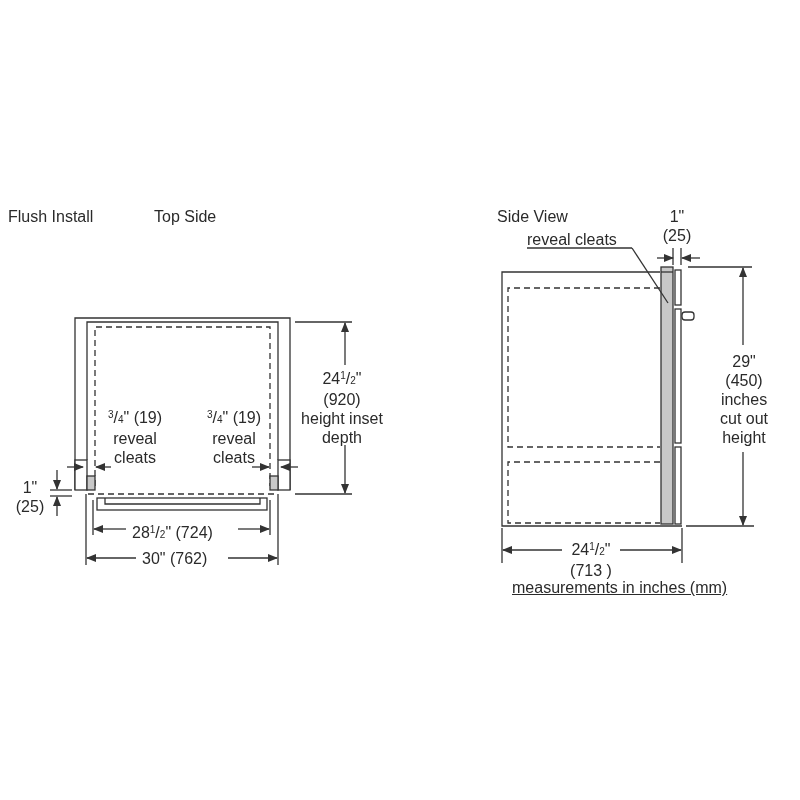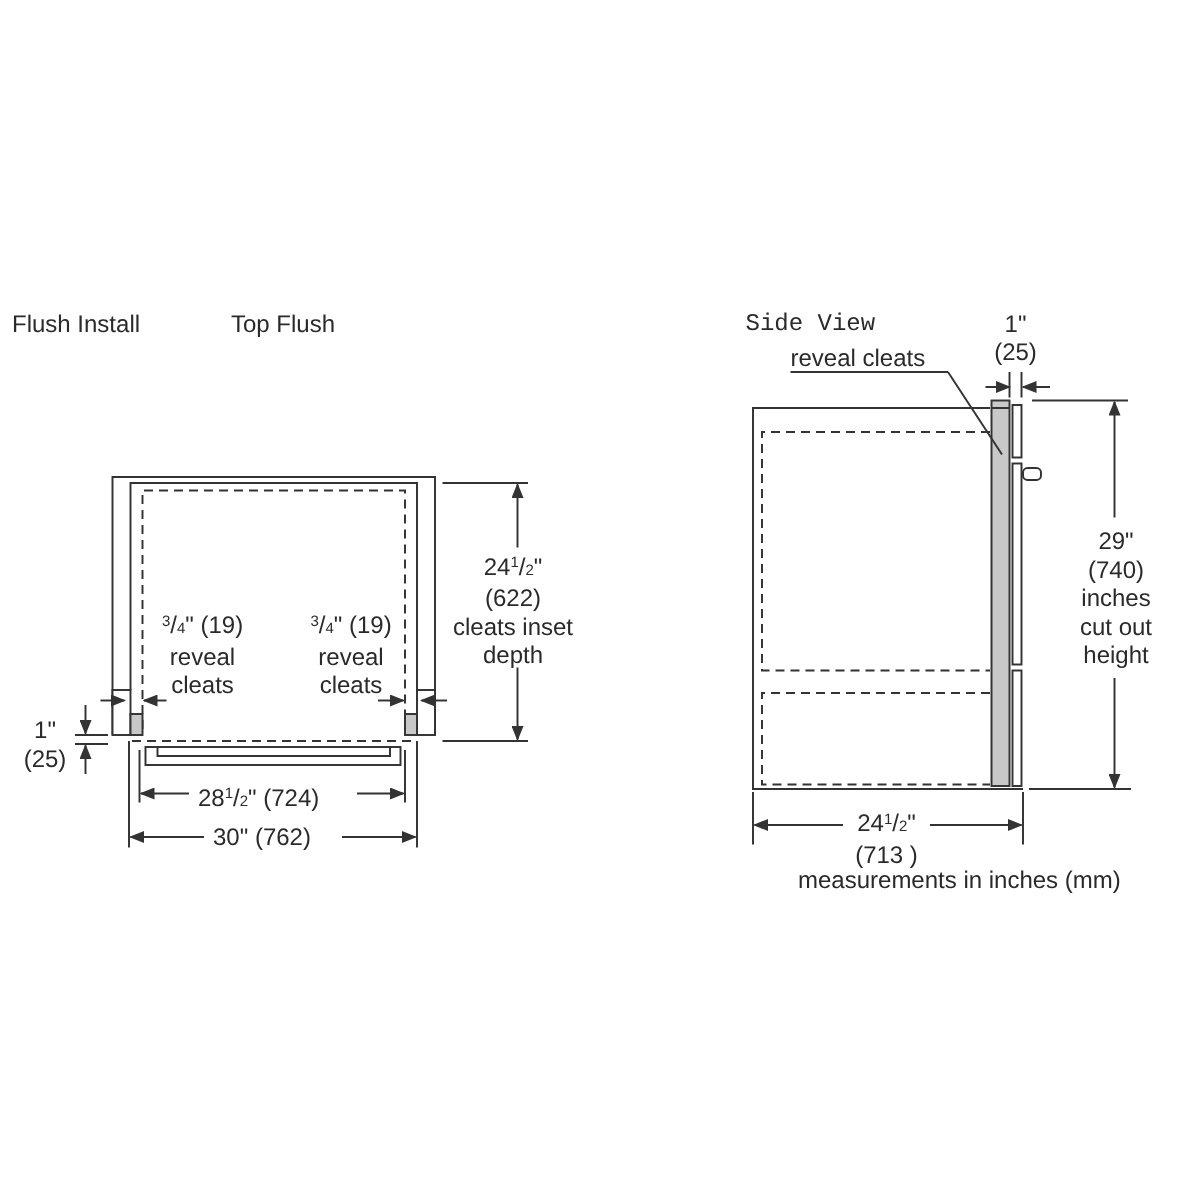--- a/index.html
+++ b/index.html
@@ -95,26 +95,26 @@
 
       <line x1="502" y1="528" x2="502" y2="563"></line>
       <line x1="682" y1="528" x2="682" y2="563"></line>
       <line x1="562" y1="550" x2="503" y2="550" marker-end="url(#ah)"></line>
       <line x1="620" y1="550" x2="681" y2="550" marker-end="url(#ah)"></line>
     </g>
   </g>
 </svg>
 
 <div class="lbl" style="left:8px;top:207px;">Flush Install</div>
-<div class="lbl" style="left:154px;top:207px;">Top Flush</div>
+<div class="lbl" style="left:154px;top:207px;">Top Side</div>
 
 <div class="lbl c" style="left:296px;top:366px;width:92px;">
   <div><span>24</span><sup class="f">1</sup>/<sub class="f">2</sub><span>"</span></div>
-  <div>(622)</div>
-  <div>cleats inset</div>
+  <div>(920)</div>
+  <div>height inset</div>
   <div>depth</div>
 </div>
 
 <div class="lbl c" style="left:95px;top:405px;width:80px;">
   <div><sup class="f">3</sup>/<sub class="f">4</sub><span>" (19)</span></div>
   <div>reveal</div>
   <div>cleats</div>
 </div>
 
 <div class="lbl c" style="left:194px;top:405px;width:80px;">
@@ -125,34 +125,34 @@
 
 <div class="lbl c" style="left:12px;top:478px;width:36px;">
   <div>1"</div>
   <div>(25)</div>
 </div>
 
 <div class="lbl" style="left:132px;top:520px;"><span>28</span><sup class="f">1</sup>/<sub class="f">2</sub><span>" (724)</span></div>
 
 <div class="lbl" style="left:142px;top:549px;">30" (762)</div>
 
-<div class="lbl" style="left:497px;top:207px;font-family:Liberation Mono, monospace;">Side View</div>
+<div class="lbl" style="left:497px;top:207px;">Side View</div>
 <div class="lbl" style="left:527px;top:230px;">reveal cleats</div>
 
 <div class="lbl c" style="left:656px;top:207px;width:42px;">
   <div>1"</div>
   <div>(25)</div>
 </div>
 
 <div class="lbl c" style="left:706px;top:352px;width:76px;">
   <div>29"</div>
-  <div>(740)</div>
+  <div>(450)</div>
   <div>inches</div>
   <div>cut out</div>
   <div>height</div>
 </div>
 
 <div class="lbl c" style="left:556px;top:537px;width:70px;">
   <div><span>24</span><sup class="f">1</sup>/<sub class="f">2</sub><span>"</span></div>
   <div>(713 )</div>
 </div>
 
-<div class="lbl" style="left:532px;top:578px;">measurements in inches (mm)</div>
+<div class="lbl" style="left:512px;top:578px;text-decoration:underline;">measurements in inches (mm)</div>
 
 </body></html>

